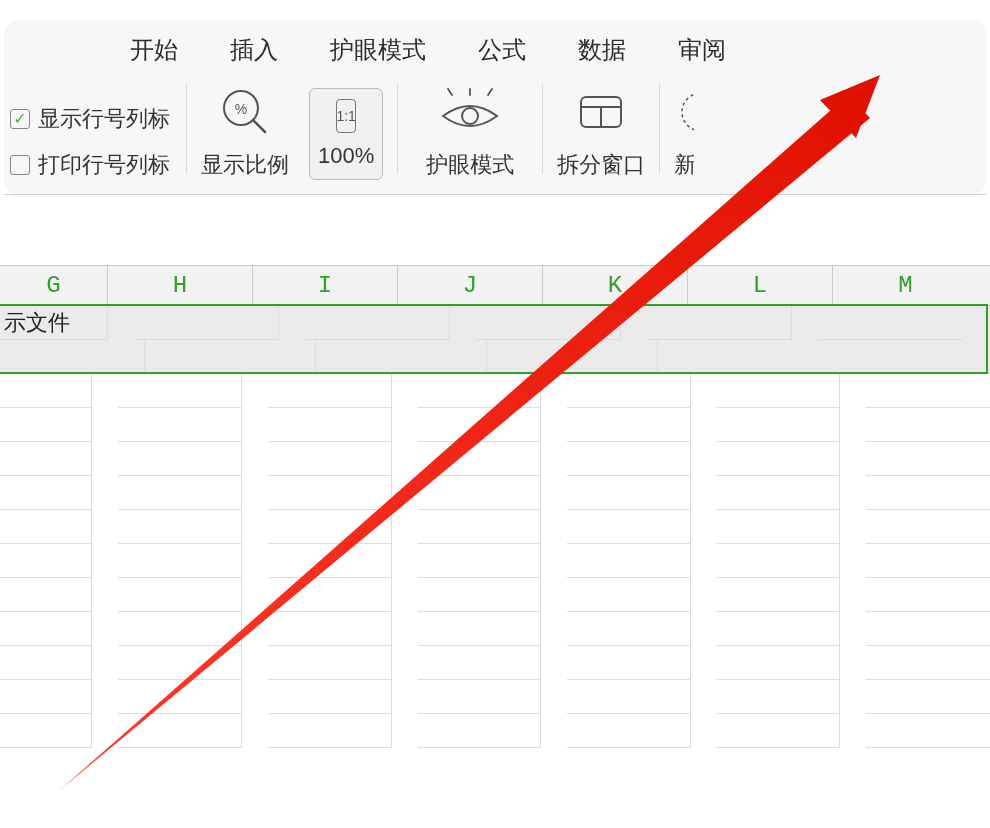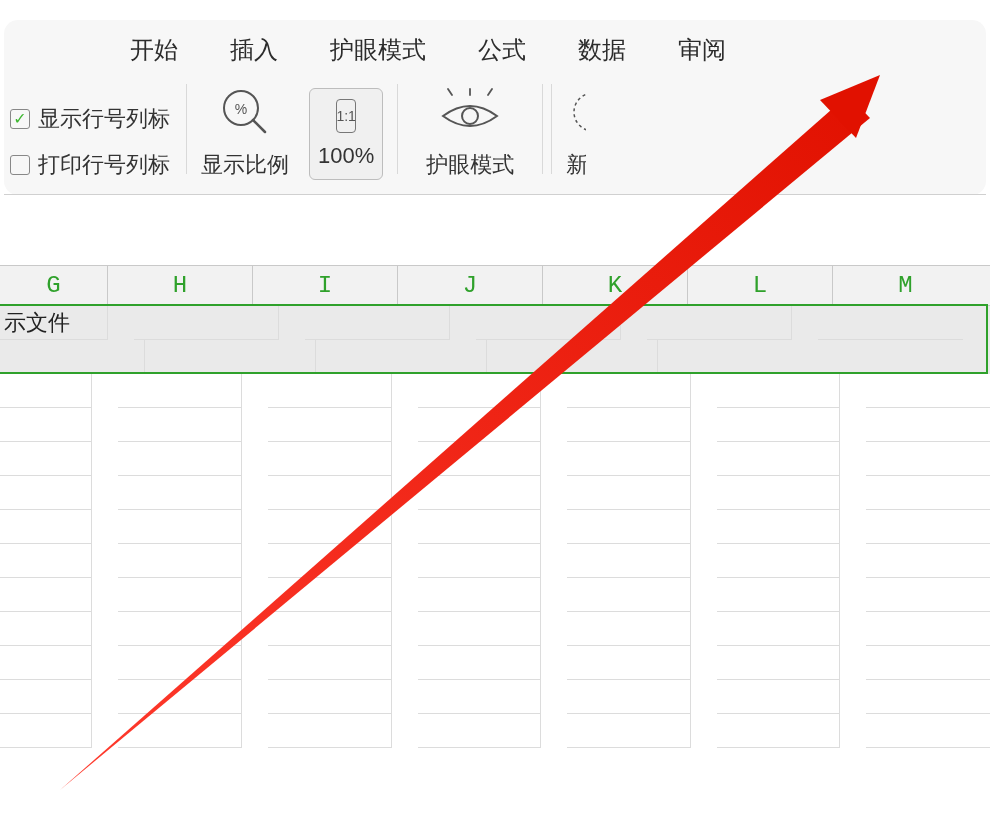--- a/index.html
+++ b/index.html
@@ -223,20 +223,32 @@
           </svg>
         </span>
       </div>
       <span class="lbl">护眼模式</span>
     </div>
 
     <div class="vsep"></div>
 
 
 
+    <div class="tool">
+      <div class="iconbox">
+        <span>
+          <svg width="46" height="40" viewBox="0 0 46 40">
+            <rect x="3" y="5" width="40" height="30" rx="5" stroke="#555" stroke-width="2" fill="none"></rect>
+            <line x1="3" y1="15" x2="43" y2="15" stroke="#555" stroke-width="2"></line>
+            <line x1="23" y1="15" x2="23" y2="35" stroke="#555" stroke-width="2"></line>
+          </svg>
+        </span>
+      </div>
+      <span class="lbl">拆分窗口</span>
+    </div>
 
     <div class="vsep"></div>
 
     <div class="tool" style="overflow:hidden;width:30px;align-items:flex-start;">
       <div class="iconbox" style="width:30px;overflow:hidden;justify-content:flex-start;">
         <span style="margin-left:4px;">
           <svg width="30" height="46" viewBox="0 0 30 46">
             <circle cx="23" cy="23" r="19" stroke="#555" stroke-width="1.5" fill="none" stroke-dasharray="3 3"></circle>
           </svg>
         </span>

